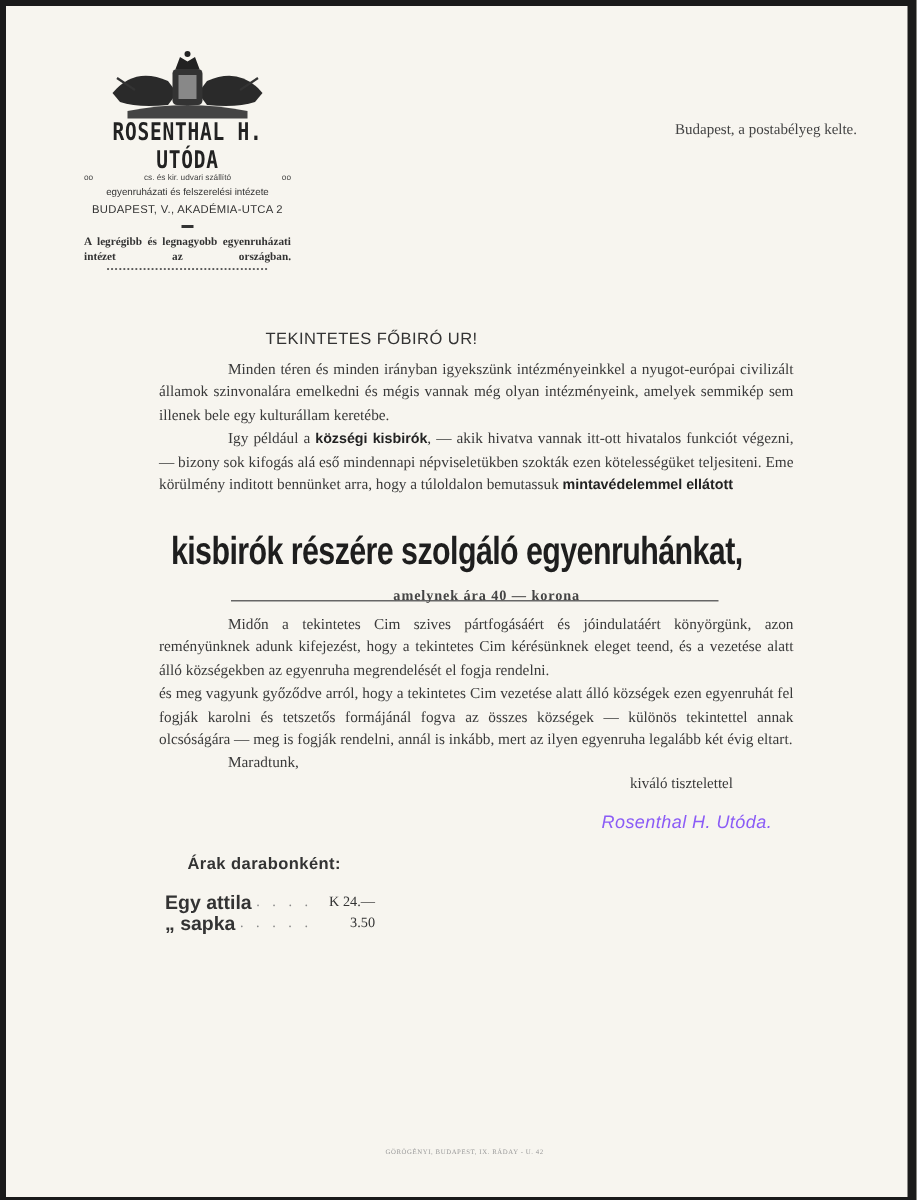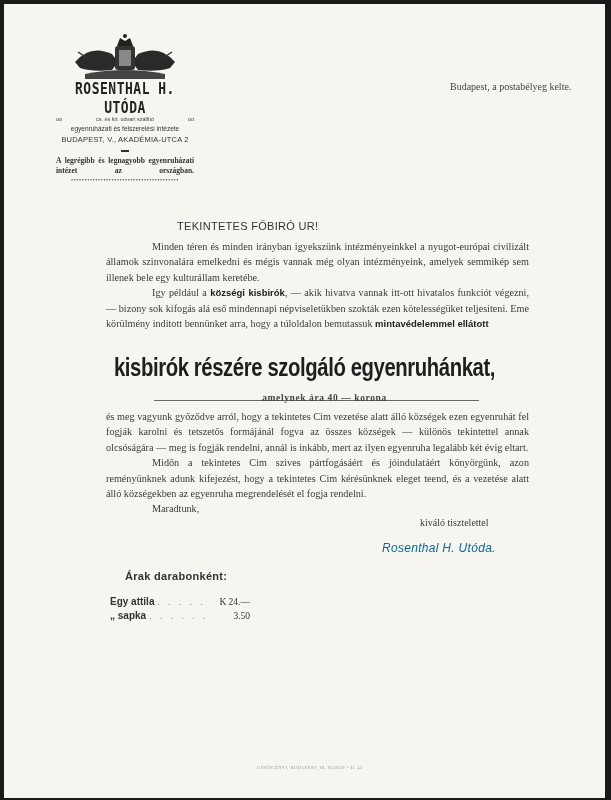--- a/index.html
+++ b/index.html
@@ -42,26 +42,26 @@
   .headline {
     position: absolute; left: 0; width: 601px; top: 348px; text-align: center;
     font-family: "Liberation Sans", sans-serif; font-weight: bold; font-size: 26px; color: #1e1e1e;
     transform: scaleX(0.78); letter-spacing: -0.5px;
   }
   .price-line { position: absolute; left: 150px; top: 389px; width: 325px; height: 14px; }
   .price-line .rule { position: absolute; left: 0; right: 0; top: 7px; height: 1px; background: #666; }
   .price-line .txt { position: absolute; left: 16px; right: 0; top: 0; text-align: center; font-size: 9.5px; font-weight: bold; color: #444; letter-spacing: 0.6px; }
   .p2 { top: 405px; }
   .closing { position: absolute; left: 416px; top: 513px; font-size: 10px; color: #3a3a3a; }
-  .signature { position: absolute; left: 378px; top: 537px; font-family: "Liberation Sans", sans-serif; font-style: italic; font-size: 12px; color: #0369a1; letter-spacing: 0.3px; }
+  .signature { position: absolute; left: 397px; top: 537px; font-family: "Liberation Sans", sans-serif; font-style: italic; font-size: 12px; color: #8b5cf6; letter-spacing: 0.3px; }
 
   .prices { position: absolute; left: 106px; top: 566px; font-family: "Liberation Serif", serif; }
   .prices .title { font-family: "Liberation Sans", sans-serif; font-weight: bold; font-size: 11px; color: #333; margin-left: 15px; margin-bottom: 13px; letter-spacing: 0.3px; }
   .prices .row { display: flex; font-size: 9.5px; color: #333; height: 14px; line-height: 14px; width: 140px; }
-  .prices .item { font-family: "Liberation Sans", sans-serif; font-weight: bold; font-size: 10px; }
+  .prices .item { font-family: "Liberation Sans", sans-serif; font-weight: bold; font-size: 13px; }
   .prices .leader { flex: 1; color: #888; letter-spacing: 3px; overflow: hidden; white-space: nowrap; padding-left: 3px; }
   .prices .amt { min-width: 44px; text-align: right; }
 
   .printer { position: absolute; left: 253px; top: 761px; font-size: 4.5px; color: #999; letter-spacing: 0.4px; }
 </style>
 </head>
 <body>
 
 <div class="page">
 
@@ -99,22 +99,22 @@
   </div>
 
   <div class="headline">kisbirók részére szolgáló egyenruhánkat,</div>
 
   <div class="price-line">
     <div class="rule"></div>
     <div class="txt">amelynek ára 40 — korona</div>
   </div>
 
   <div class="body-text p2">
+    <p>Midőn a tekintetes Cim szives pártfogásáért és jóindulatáért könyörgünk, azon reményünknek adunk kifejezést, hogy a tekintetes Cim kérésünknek eleget teend, és a vezetése alatt álló községekben az egyenruha megrendelését el fogja rendelni.</p>
     <p style="text-indent:0">és meg vagyunk győződve arról, hogy a tekintetes Cim vezetése alatt álló községek ezen egyenruhát fel fogják karolni és tetszetős formájánál fogva az összes községek — különös tekintettel annak olcsóságára — meg is fogják rendelni, annál is inkább, mert az ilyen egyenruha legalább két évig eltart.</p>
-    <p>Midőn a tekintetes Cim szives pártfogásáért és jóindulatáért könyörgünk, azon reményünknek adunk kifejezést, hogy a tekintetes Cim kérésünknek eleget teend, és a vezetése alatt álló községekben az egyenruha megrendelését el fogja rendelni.</p>
     <p>Maradtunk,</p>
   </div>
 
   <div class="closing">kiváló tisztelettel</div>
   <div class="signature">Rosenthal H. Utóda.</div>
 
   <div class="prices">
     <div class="title">Árak darabonként:</div>
     <div class="row">
       <span class="item">Egy attila</span>

